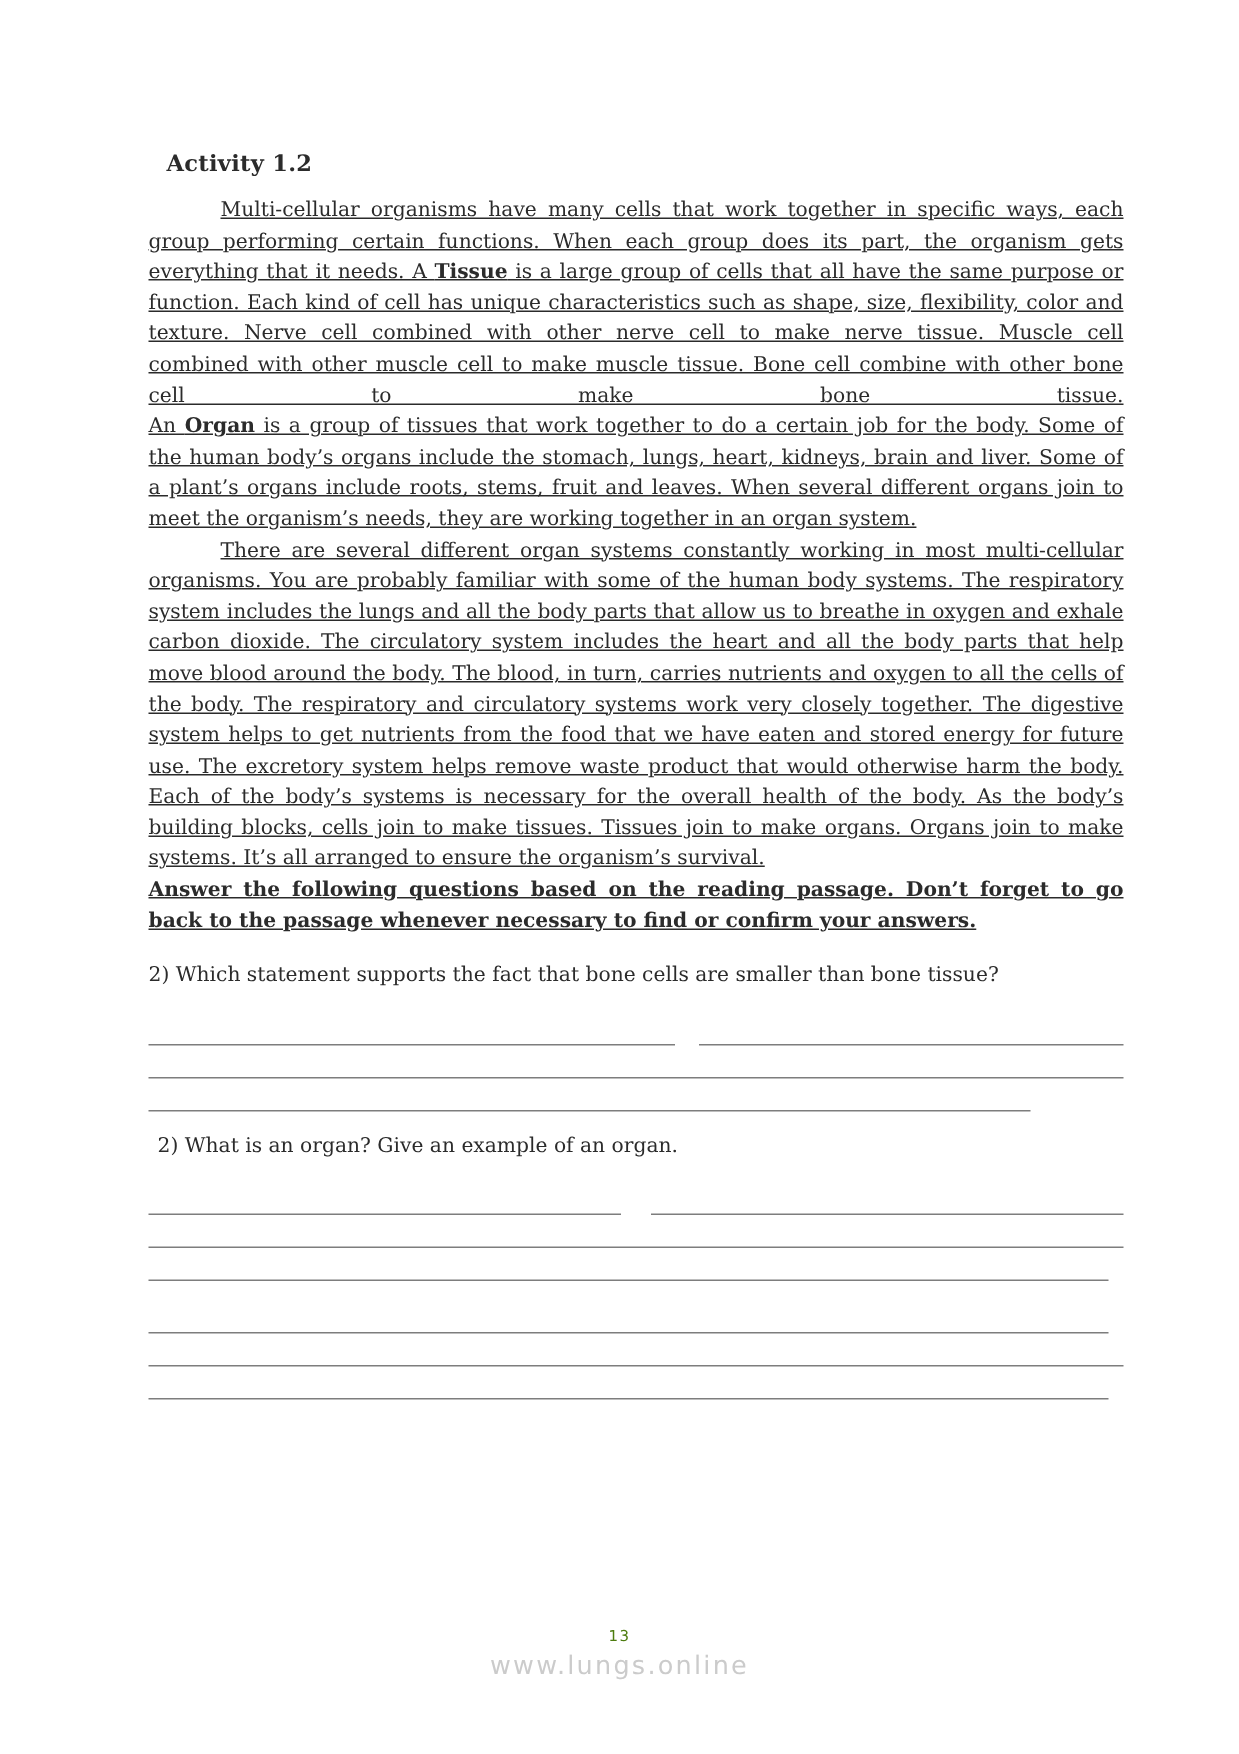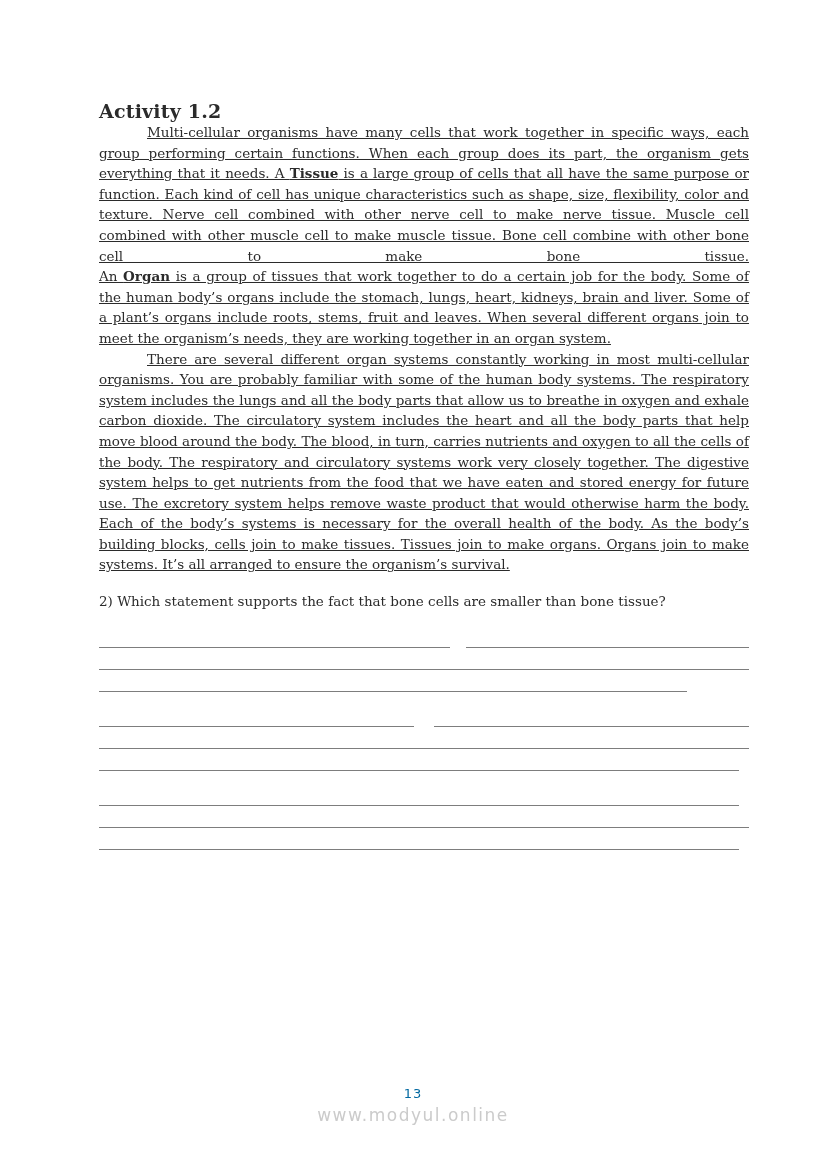--- a/index.html
+++ b/index.html
@@ -15,23 +15,23 @@
     font-family: "DejaVu Serif", serif;
     color: #2b2b2b;
   }
   .content {
     position: absolute;
     left: 99px;
     top: 0;
     width: 650px;
   }
   .heading {
-    font-size: 19px;
+    font-size: 15px;
     font-weight: bold;
-    margin: 0;
+    margin: 12px;
     letter-spacing: 0.2px;
   }
   .activity-title { margin-top: 100px; }
   .passage-title  { margin-top: 16px; }
   p.para {
     font-size: 13.5px;
     line-height: 20.6px;
     margin: 0;
     text-align: justify;
     text-decoration: underline;
@@ -78,22 +78,22 @@
   .w-485   { width: 48.5%; }
   .footer {
     position: absolute;
     left: 0;
     top: 1086px;
     width: 100%;
     text-align: center;
     font-family: "DejaVu Sans", sans-serif;
   }
   .page-number {
-    font-size: 13px;
-    color: #0369a1;
+    font-size: 10px;
+    color: #4d7c0f;
     letter-spacing: 1px;
   }
   .watermark {
     margin-top: 4px;
     font-size: 17px;
     color: #cbcbcb;
     letter-spacing: 1.5px;
   }
   b.term { font-weight: bold; }
 </style>
@@ -104,35 +104,37 @@
 
   <h1 class="heading activity-title">Activity 1.2</h1>
 
 
   <p class="para p1a"><span>Multi-cellular organisms have many cells that work together in specific ways, each group performing certain functions. When each group does its part, the organism gets everything that it needs. A </span><b class="term">Tissue</b><span> is a large group of cells that all have the same purpose or function. Each kind of cell has unique characteristics such as shape, size, flexibility, color and texture. Nerve cell combined with other nerve cell to make nerve tissue. Muscle cell combined with other muscle cell to make muscle tissue. Bone cell combine with other bone cell to make bone tissue.</span></p>
 
   <p class="para p1b"><span>An </span><b class="term">Organ</b><span> is a group of tissues that work together to do a certain job for the body. Some of the human body’s organs include the stomach, lungs, heart, kidneys, brain and liver. Some of a plant’s organs include roots, stems, fruit and leaves. When several different organs join to meet the organism’s needs, they are working together in an organ system.</span></p>
 
   <p class="para p2">There are several different organ systems constantly working in most multi-cellular organisms. You are probably familiar with some of the human body systems. The respiratory system includes the lungs and all the body parts that allow us to breathe in oxygen and exhale carbon dioxide. The circulatory system includes the heart and all the body parts that help move blood around the body. The blood, in turn, carries nutrients and oxygen to all the cells of the body. The respiratory and circulatory systems work very closely together. The digestive system helps to get nutrients from the food that we have eaten and stored energy for future use. The excretory system helps remove waste product that would otherwise harm the body. Each of the body’s systems is necessary for the overall health of the body. As the body’s building blocks, cells join to make tissues. Tissues join to make organs. Organs join to make systems. It’s all arranged to ensure the organism’s survival.</p>
 
+  <p class="para instruction">Answer the following questions based on the reading passage. Don’t forget to go back to the passage whenever necessary to find or confirm your answers.</p>
 
   <p class="question q1">2) Which statement supports the fact that bone cells are smaller than bone tissue?</p>
   <div class="answer-lines">
     <div class="line-row split">
       <span class="seg w-54"></span>
       <span class="seg w-435"></span>
     </div>
     <div class="line-row">
       <span class="seg w-full"></span>
     </div>
     <div class="line-row">
       <span class="seg w-905"></span>
     </div>
   </div>
 
+  <p class="question q2">2) What is an organ? Give an example of an organ.</p>
   <div class="answer-lines">
     <div class="line-row split">
       <span class="seg w-485"></span>
       <span class="seg w-485"></span>
     </div>
     <div class="line-row">
       <span class="seg w-full"></span>
     </div>
     <div class="line-row">
       <span class="seg w-985"></span>
@@ -148,14 +150,14 @@
     </div>
     <div class="line-row">
       <span class="seg w-985"></span>
     </div>
   </div>
 
 </div>
 
 <div class="footer">
   <div class="page-number">13</div>
-  <div class="watermark">www.modyul.online</div>
+  <div class="watermark">www.lungs.online</div>
 </div>
 
 </body></html>

